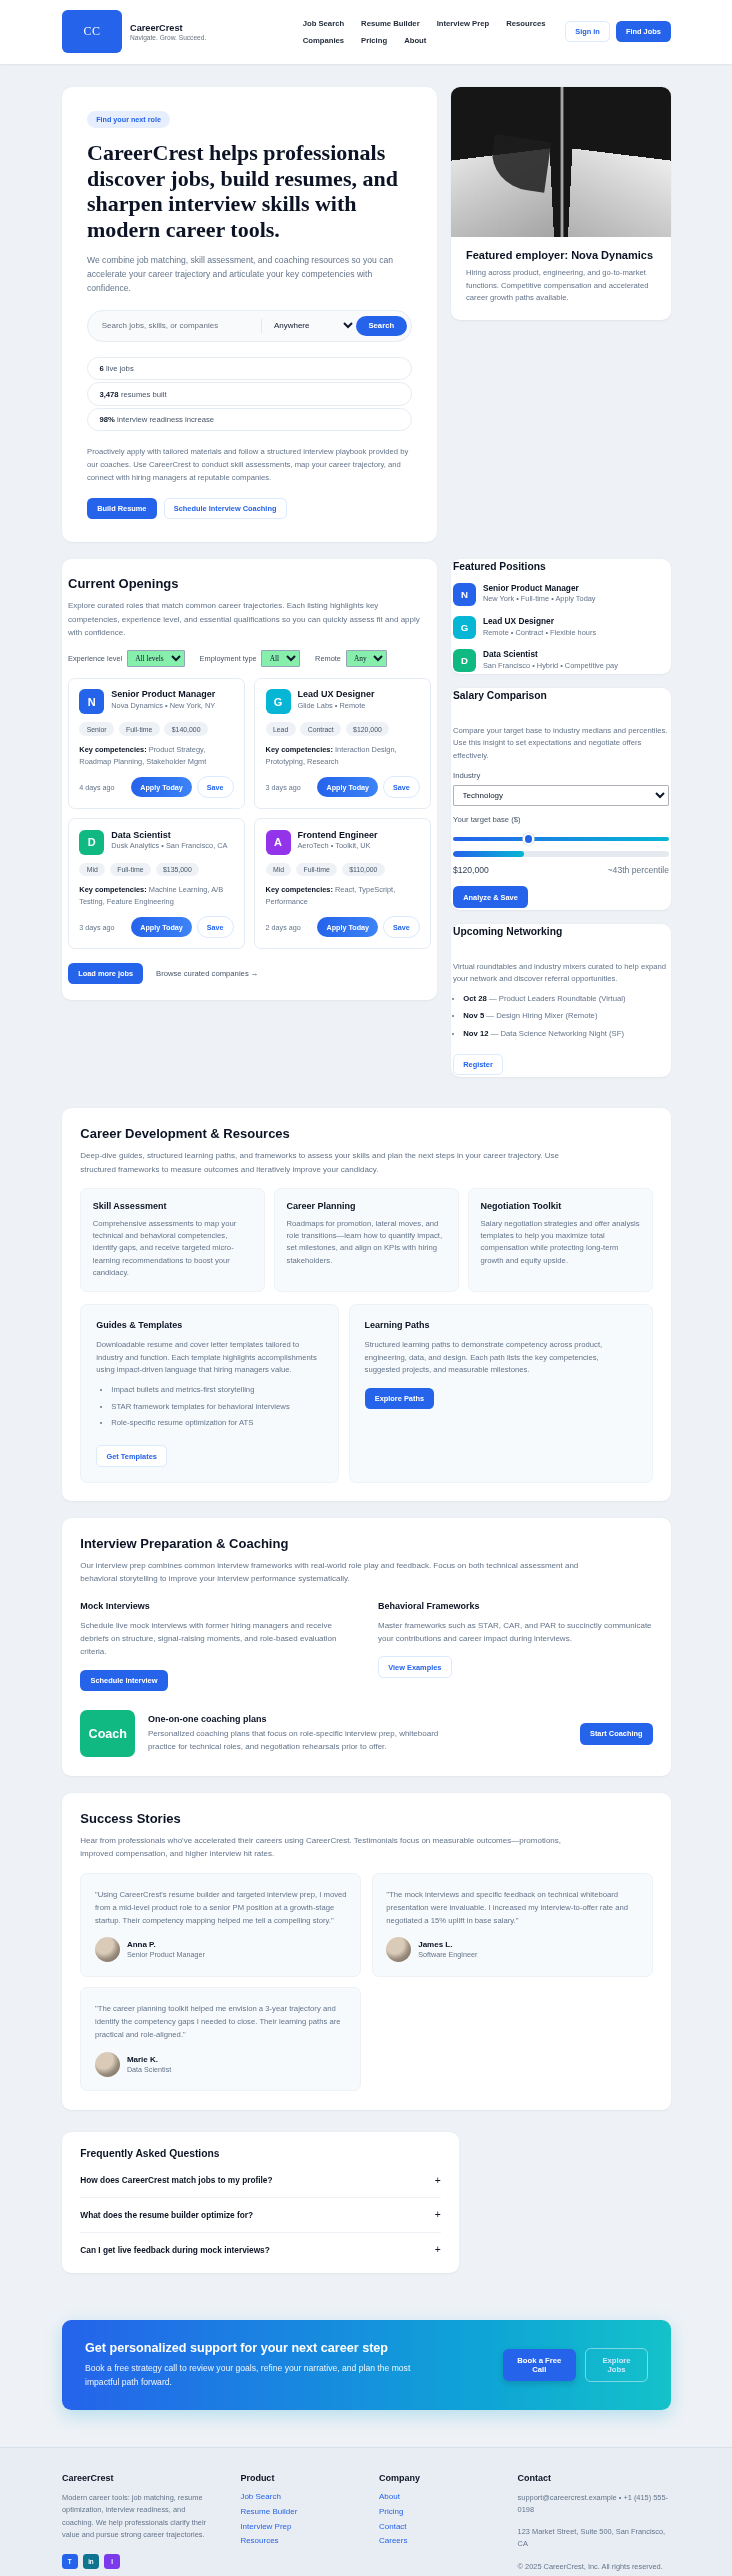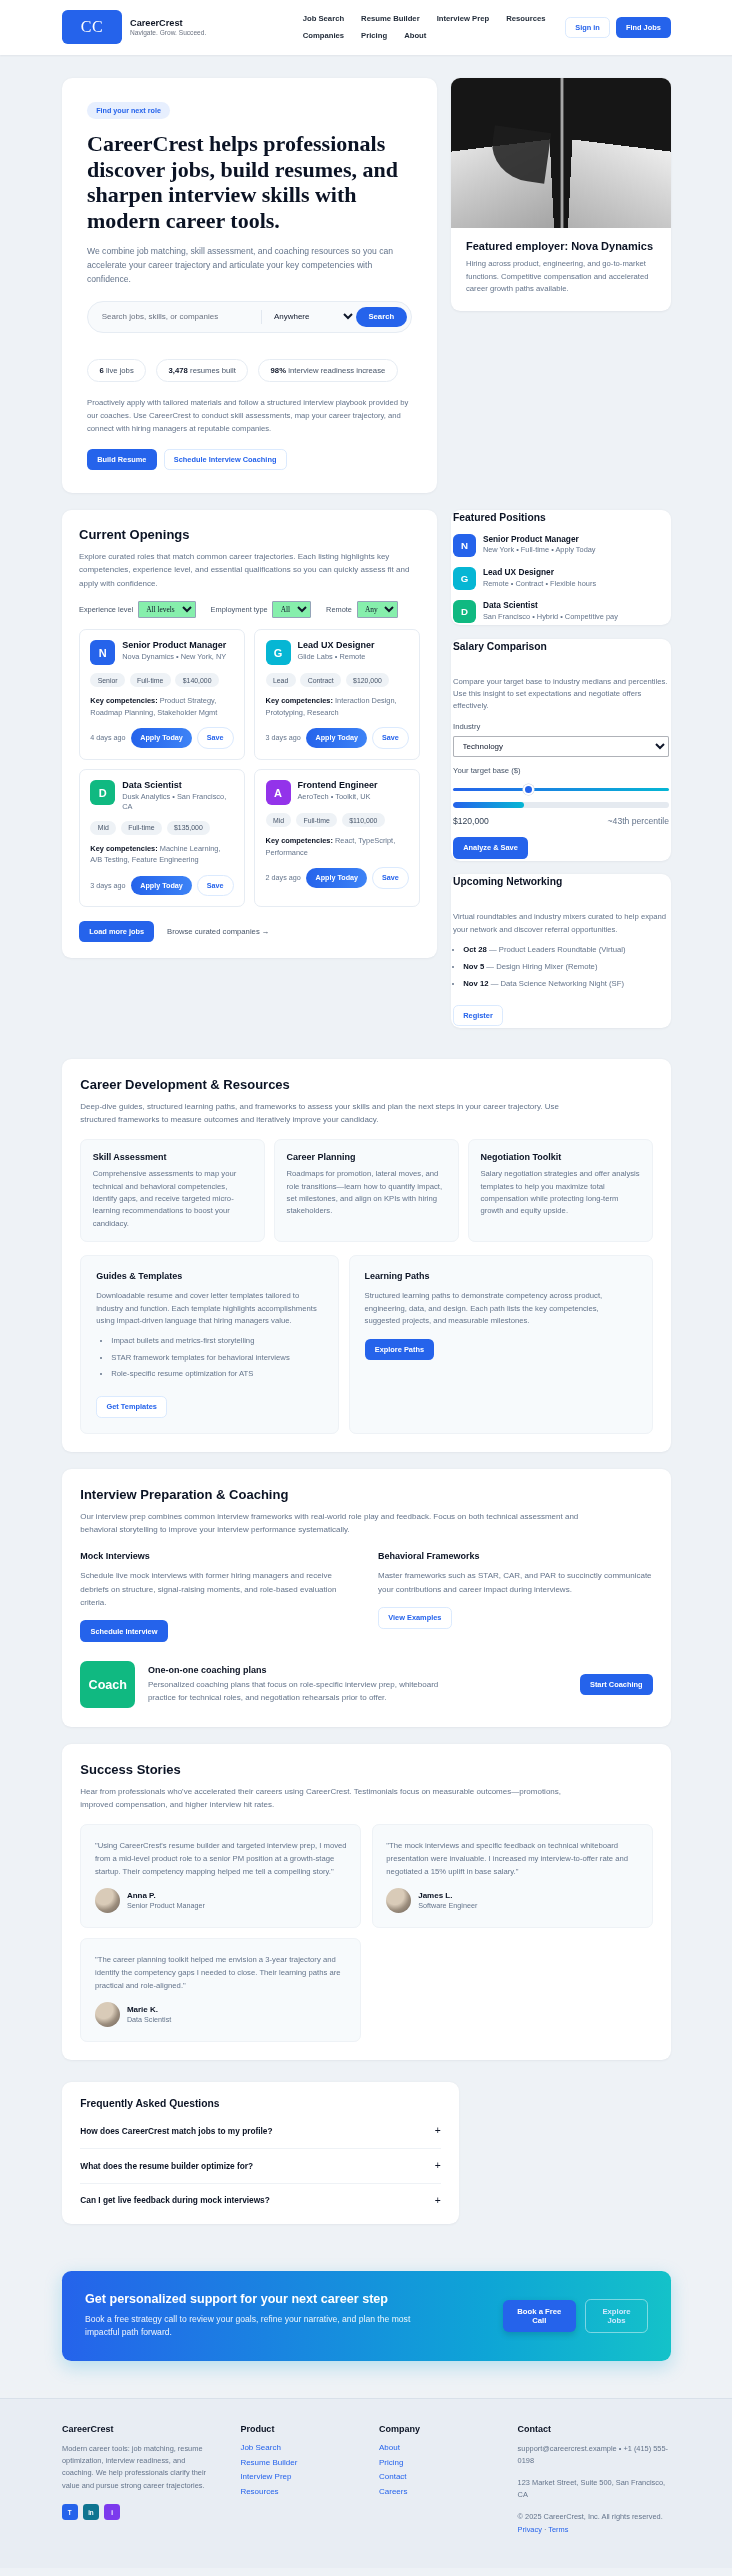--- a/index.html
+++ b/index.html
@@ -3,21 +3,21 @@
 <meta charset="utf-8">
 <style>
   * { margin:0; padding:0; box-sizing:border-box; }
   html,body { background:#eef2f6; font-family:"Liberation Sans", sans-serif; color:#0f172a; }
   body { width:733px; margin:0 auto; }
   .container { width:609px; margin:0 auto; }
 
   
   .header { background:#ffffff; box-shadow:0 0.6px 1.7px rgba(15,23,42,.06); padding:10.3px 0; }
   .header-inner { display:flex; align-items:center; }
-  .logo-box { width:60px; height:34px; background:#2563eb; border-radius:5.7px; display:flex; align-items:center; justify-content:center; color:#fff; font-family:"Liberation Serif",serif; font-size:16px; letter-spacing:0.6px; }
+  .logo-box { width:60px; height:43px; background:#2563eb; border-radius:5.7px; display:flex; align-items:center; justify-content:center; color:#fff; font-family:"Liberation Serif",serif; font-size:12px; letter-spacing:0.6px; }
   .brand-block { margin-left:8px; }
   .brand-name { font-weight:bold; font-size:9.2px; color:#111827; }
   .brand-tagline { font-size:6.6px; color:#6b7280; margin-top:1.1px; }
   .nav { margin-left:auto; margin-right:19.5px; display:flex; flex-direction:column; gap:8px; }
   .nav-row { display:flex; gap:17px; }
   .nav-link { font-size:7.7px; font-weight:bold; color:#1f2937; cursor:pointer; }
   .hdr-btns { display:flex; gap:5.7px; align-items:center; }
   .btn { display:inline-block; border-radius:5.2px; font-size:7.4px; font-weight:bold; padding:5.2px 9.2px; cursor:pointer; border:0.6px solid transparent; text-align:center; }
   .btn-ghost { background:#fff; border-color:#dbeafe; color:#2563eb; }
   .btn-solid { background:#2563eb; color:#fff; }
@@ -27,39 +27,39 @@
   .hero-card { background:#fff; border-radius:10.3px; padding:24px 25px 23px; box-shadow:0 0.6px 2.3px rgba(15,23,42,.05); }
   .badge { display:inline-block; background:#e7effe; color:#2563eb; font-size:7.2px; font-weight:bold; padding:4px 9.2px; border-radius:572px; }
   .hero-title { font-family:"Liberation Serif",serif; font-size:22px; line-height:1.16; font-weight:bold; color:#0b1324; margin-top:12.6px; }
   .hero-sub { margin-top:10.3px; font-size:8.6px; line-height:1.65; color:#64748b; max-width:355px; }
   .searchbar { margin-top:15px; background:#f8fafc; border:0.6px solid #e6ecf3; border-radius:572px; display:flex; align-items:center; padding:4.6px 4.6px 4.6px 13.7px; }
   .searchbar input { flex:1; border:none; outline:none; background:transparent; font-size:8px; color:#0f172a; font-family:inherit; }
   .searchbar input::placeholder { color:#6b7280; }
   .search-divider { width:0.6px; height:13.7px; background:#e2e8f0; margin:0 8px; }
   .loc-select { border:none; background:transparent; font-size:8px; color:#0f172a; font-family:inherit; width:86px; outline:none; }
   .search-btn { background:#2563eb; color:#fff; border:none; border-radius:572px; padding:5.7px 12.6px; font-size:7.7px; font-weight:bold; cursor:pointer; }
-  .stats { display:flex; gap:10px; margin-top:26px; }
+  .stats { display:flex; gap:2px; margin-top:15px;flex-direction:column; }
   .stat-pill { background:#fff; border:0.6px solid #e6ecf3; border-radius:572px; padding:6.3px 11.4px; font-size:7.7px; color:#475569; }
   .stat-pill b { color:#0f172a; margin-right:2.3px; }
   .hero-note { margin-top:13.7px; font-size:7.7px; line-height:1.7; color:#64748b; max-width:343px; }
   .hero-ctas { margin-top:13.7px; display:flex; gap:6.9px; align-items:center; }
 
   .feat-card { background:#fff; border-radius:9.2px; overflow:hidden; box-shadow:0 0.6px 2.3px rgba(15,23,42,.06); }
   .feat-photo { height:150px; background:#161616; position:relative; overflow:hidden; }
   .feat-photo .panel-l { position:absolute; left:-8%; bottom:-12%; width:54%; height:68%; background:linear-gradient(160deg,#e6e6e6,#9f9f9f); transform:skewY(-7deg) perspective(172px) rotateX(8deg); }
   .feat-photo .panel-r { position:absolute; right:-8%; bottom:-12%; width:54%; height:68%; background:linear-gradient(200deg,#f0f0f0,#ababab); transform:skewY(7deg) perspective(172px) rotateX(8deg); }
   .feat-photo .spine { position:absolute; left:49.4%; top:0; width:4.6px; height:100%; background:linear-gradient(90deg,#2a2a2a,#cfcfcf,#2a2a2a); }
   .feat-photo .curl { position:absolute; left:18%; top:34%; width:26%; height:34%; background:#1d1d1d; border-radius:0 0 0 70%; transform:rotate(8deg); opacity:.85; }
   .feat-body { padding:12.6px 15px 15px; }
   .feat-title { font-size:11px; font-weight:bold; color:#0b1324; }
   .feat-text { margin-top:5.7px; font-size:7.7px; line-height:1.65; color:#64748b; }
 
   
   .main-grid { display:grid; grid-template-columns:1fr 220px; gap:13.7px; margin-top:17px; align-items:start; }
-  .panel { background:#fff; border-radius:9.2px; padding:17px 17px 16px; box-shadow:0 0.6px 2.3px rgba(15,23,42,.05); }
+  .panel { background:#fff; border-radius:9.2px; padding:17px 6px 16px; box-shadow:0 0.6px 2.3px rgba(15,23,42,.05); }
   .h2 { font-size:13px; font-weight:bold; color:#0b1324; }
   .section-sub { margin-top:8px; font-size:8px; line-height:1.65; color:#64748b; }
   .filters { display:flex; gap:15px; margin-top:11.4px; align-items:center; flex-wrap:wrap; }
   .filter { display:flex; align-items:center; gap:4.6px; font-size:7.4px; color:#475569; }
   .filter select { font-family:Liberation Serif, serif; font-size:7.4px; color:#0f172a; padding:1.7px 3.4px; border:0.6px solid #94a3b8; border-radius:1px; background:#86efac; }
   .jobs-grid { display:grid; grid-template-columns:1fr 1fr; gap:9.2px; margin-top:11.4px; }
   .job-card { border:0.6px solid #e6ecf3; border-radius:6.9px; padding:10.3px; background:#fff; }
   .job-head { display:flex; gap:6.9px; }
   .job-ic { width:25px; height:25px; border-radius:5.7px; color:#fff; font-weight:bold; font-size:11px; display:flex; align-items:center; justify-content:center; flex:0 0 25px; }
   .job-title { font-size:9px; font-weight:bold; color:#0b1324; }

